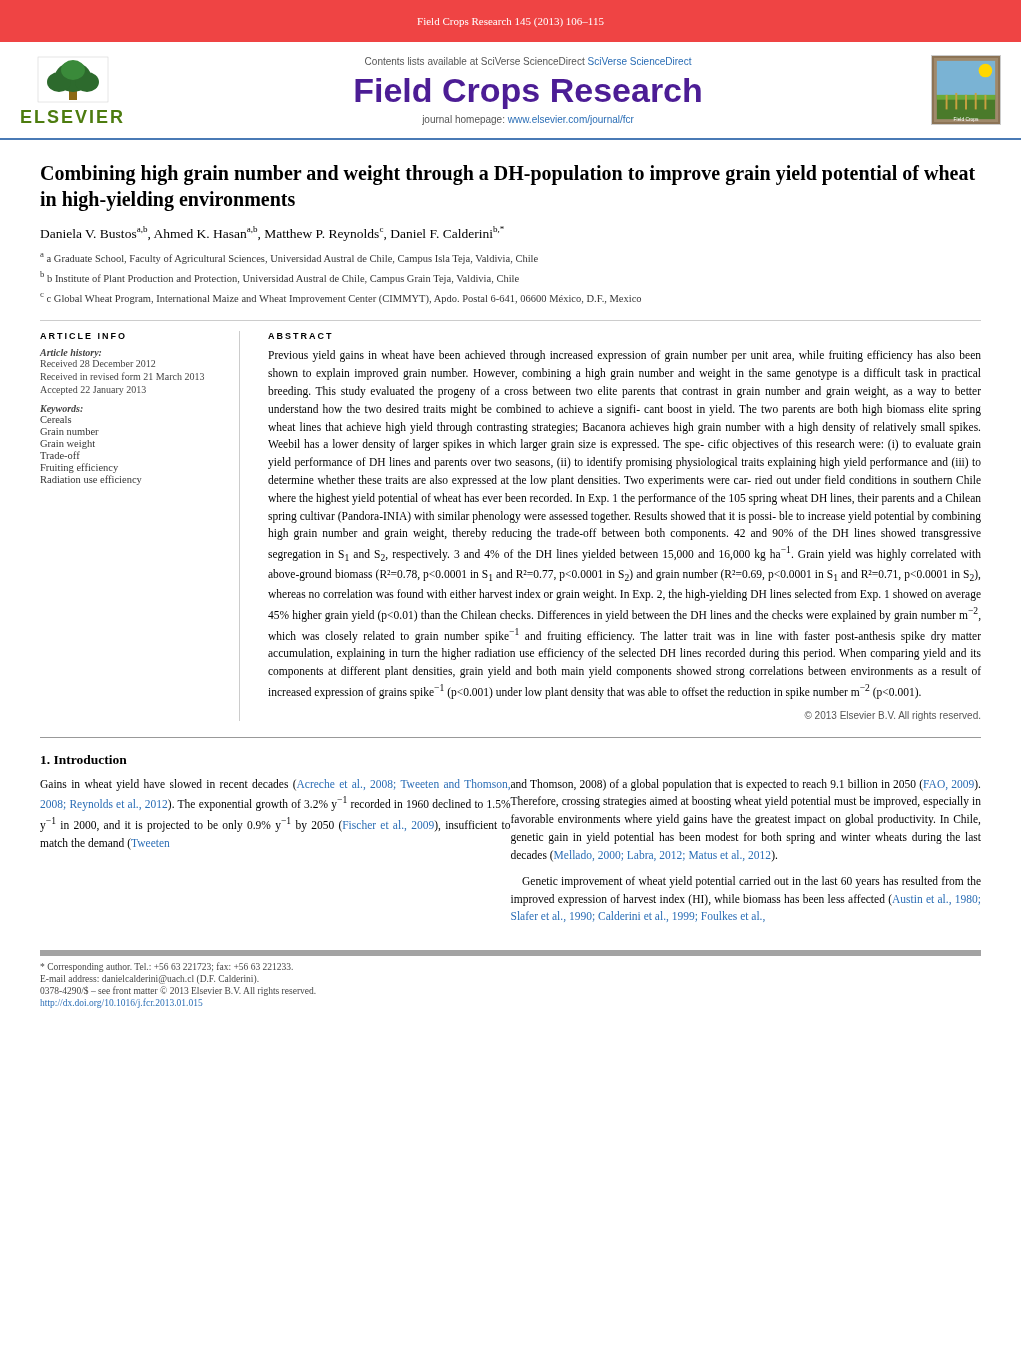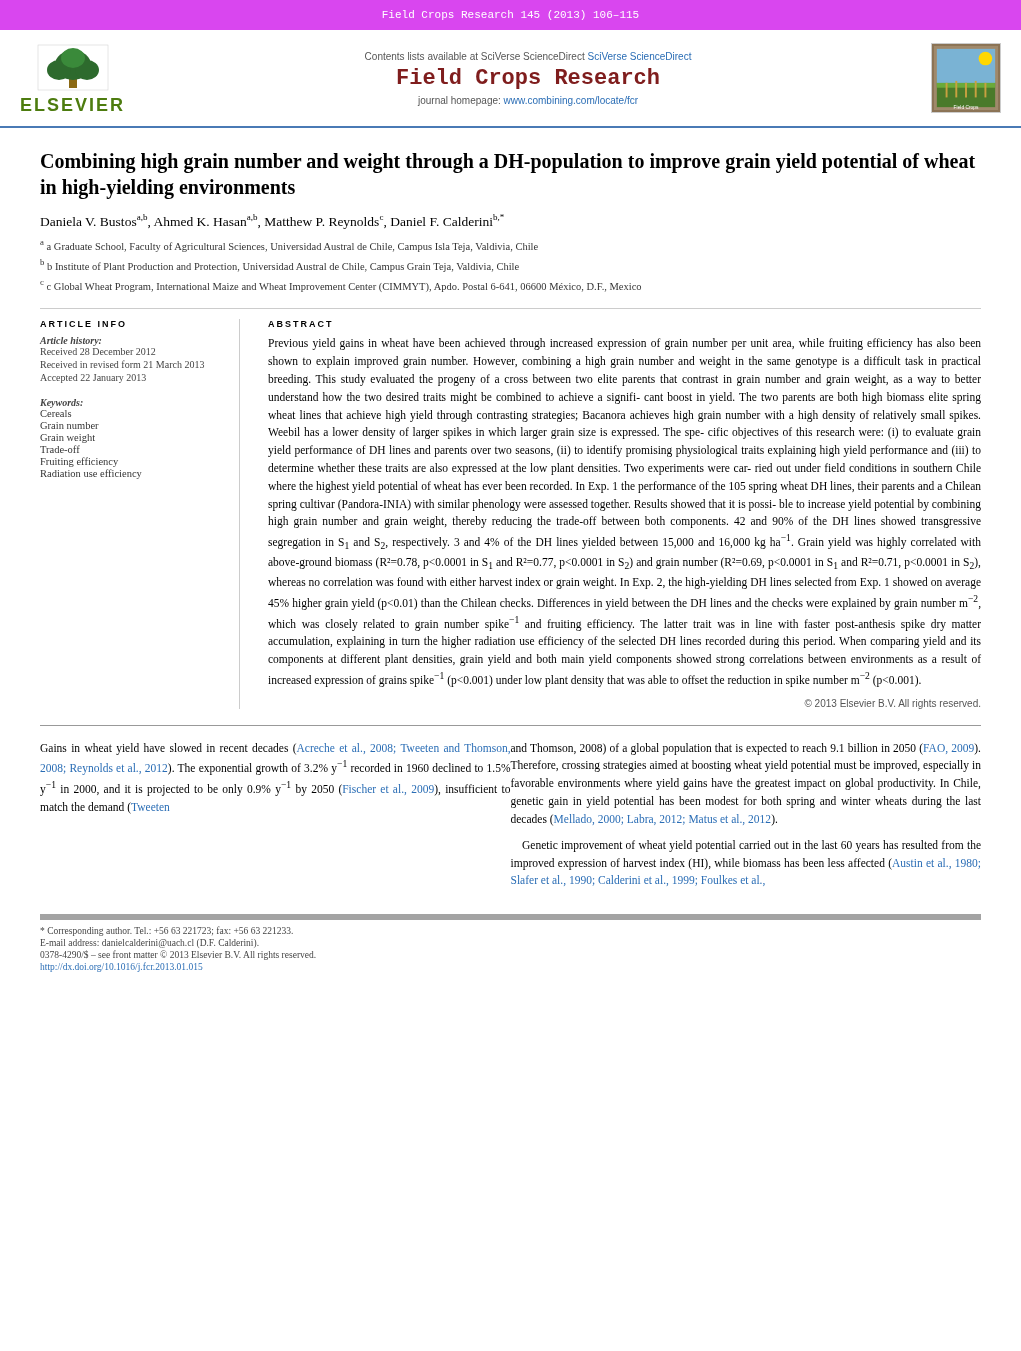--- a/index.html
+++ b/index.html
@@ -7,26 +7,26 @@
       font-family: 'Times New Roman', Times, serif;
       background: #fff;
       width: 1021px;
       min-height: 1351px;
       font-size: 13px;
       color: #000;
     }
 
     
     .top-bar {
-      background: #d946ef;
+      background: #ef4444;
       color: #fff;
       text-align: center;
       font-size: 11px;
-      padding: 9px 0;
-      font-family: Liberation Mono, monospace;
+      padding: 15px 0;
+      font-family: Liberation Serif, serif;
     }
 
     
     .journal-header {
       display: flex;
       align-items: center;
       padding: 10px 20px;
       border-bottom: 2px solid #4a7ab5;
       background: #fff;
     }
@@ -46,24 +46,24 @@
       flex: 1;
       text-align: center;
     }
     .sciverse-line {
       font-size: 10px;
       color: #555;
       font-family: Arial, sans-serif;
       margin-bottom: 4px;
     }
     .journal-title-main {
-      font-size: 22px;
-      font-weight: bold;
-      color: #7f1d1d;
-      font-family: Liberation Mono, monospace;
+      font-size: 34px;
+      font-weight: bold;
+      color: #4c1d95;
+      font-family: Liberation Sans, sans-serif;
     }
     .journal-homepage {
       font-size: 10px;
       color: #555;
       font-family: Arial, sans-serif;
       margin-top: 4px;
     }
     .journal-logo-img {
       width: 70px;
       height: 70px;
@@ -148,21 +148,21 @@
       font-weight: bold;
       color: #444;
     }
     .history-item {
       font-size: 10px;
       color: #444;
       margin-bottom: 2px;
     }
 
     .keywords-section {
-      margin-top: 14px;
+      margin-top: 8px;
     }
     .keyword-item {
       font-size: 10.5px;
       color: #333;
       margin-bottom: 1px;
     }
 
     
     .abstract-text {
       font-size: 11.5px;
@@ -254,21 +254,21 @@
   </div>
 
   <div class="journal-center">
     <div class="sciverse-line">
       <span>Contents lists available at SciVerse ScienceDirect</span>
       <span style="color:#2a6db5"> SciVerse ScienceDirect</span>
     </div>
     <div class="journal-title-main">Field Crops Research</div>
     <div class="journal-homepage">
       <span>journal homepage:</span>
-      <span style="color:#2a6db5">www.combining.com/locate/fcr</span>
+      <span style="color:#2a6db5">www.elsevier.com/journal/fcr</span>
     </div>
   </div>
 
   <div class="journal-logo-img">
     <svg width="70" height="70" viewBox="0 0 70 70">
       <rect width="70" height="70" fill="#8B7355"></rect>
       <rect x="2" y="2" width="66" height="66" fill="#A0896B"></rect>
 
       <rect x="5" y="40" width="60" height="25" fill="#4a7a2a"></rect>
       <rect x="5" y="35" width="60" height="10" fill="#6aaa3a"></rect>
@@ -364,20 +364,23 @@
         of increased expression of grains spike<sup>−1</sup> (p&lt;0.001) under low plant density that was able to offset the
         reduction in spike number m<sup>−2</sup> (p&lt;0.001).
       </div>
       <div class="copyright-line">© 2013 Elsevier B.V. All rights reserved.</div>
     </div>
   </div>
 
   <hr class="divider">
 
   <div>
+    <div class="section-title">
+      <span>1.</span>&nbsp;<span>Introduction</span>
+    </div>
 
     <div class="body-two-col">
       <div class="body-left">
         <div class="body-text">
           Gains in wheat yield have slowed in recent decades (<span class="ref">Acreche et al., 2008; Tweeten and Thomson, 2008; Reynolds et al., 2012</span>).
           The exponential growth of 3.2% y<sup>−1</sup> recorded in 1960 declined to 1.5% y<sup>−1</sup> in 2000, and it is projected to be only 0.9% y<sup>−1</sup> by 2050
           (<span class="ref">Fischer et al., 2009</span>), insufficient to match the demand (<span class="ref">Tweeten</span>
         </div>
       </div>
       <div class="body-right">

